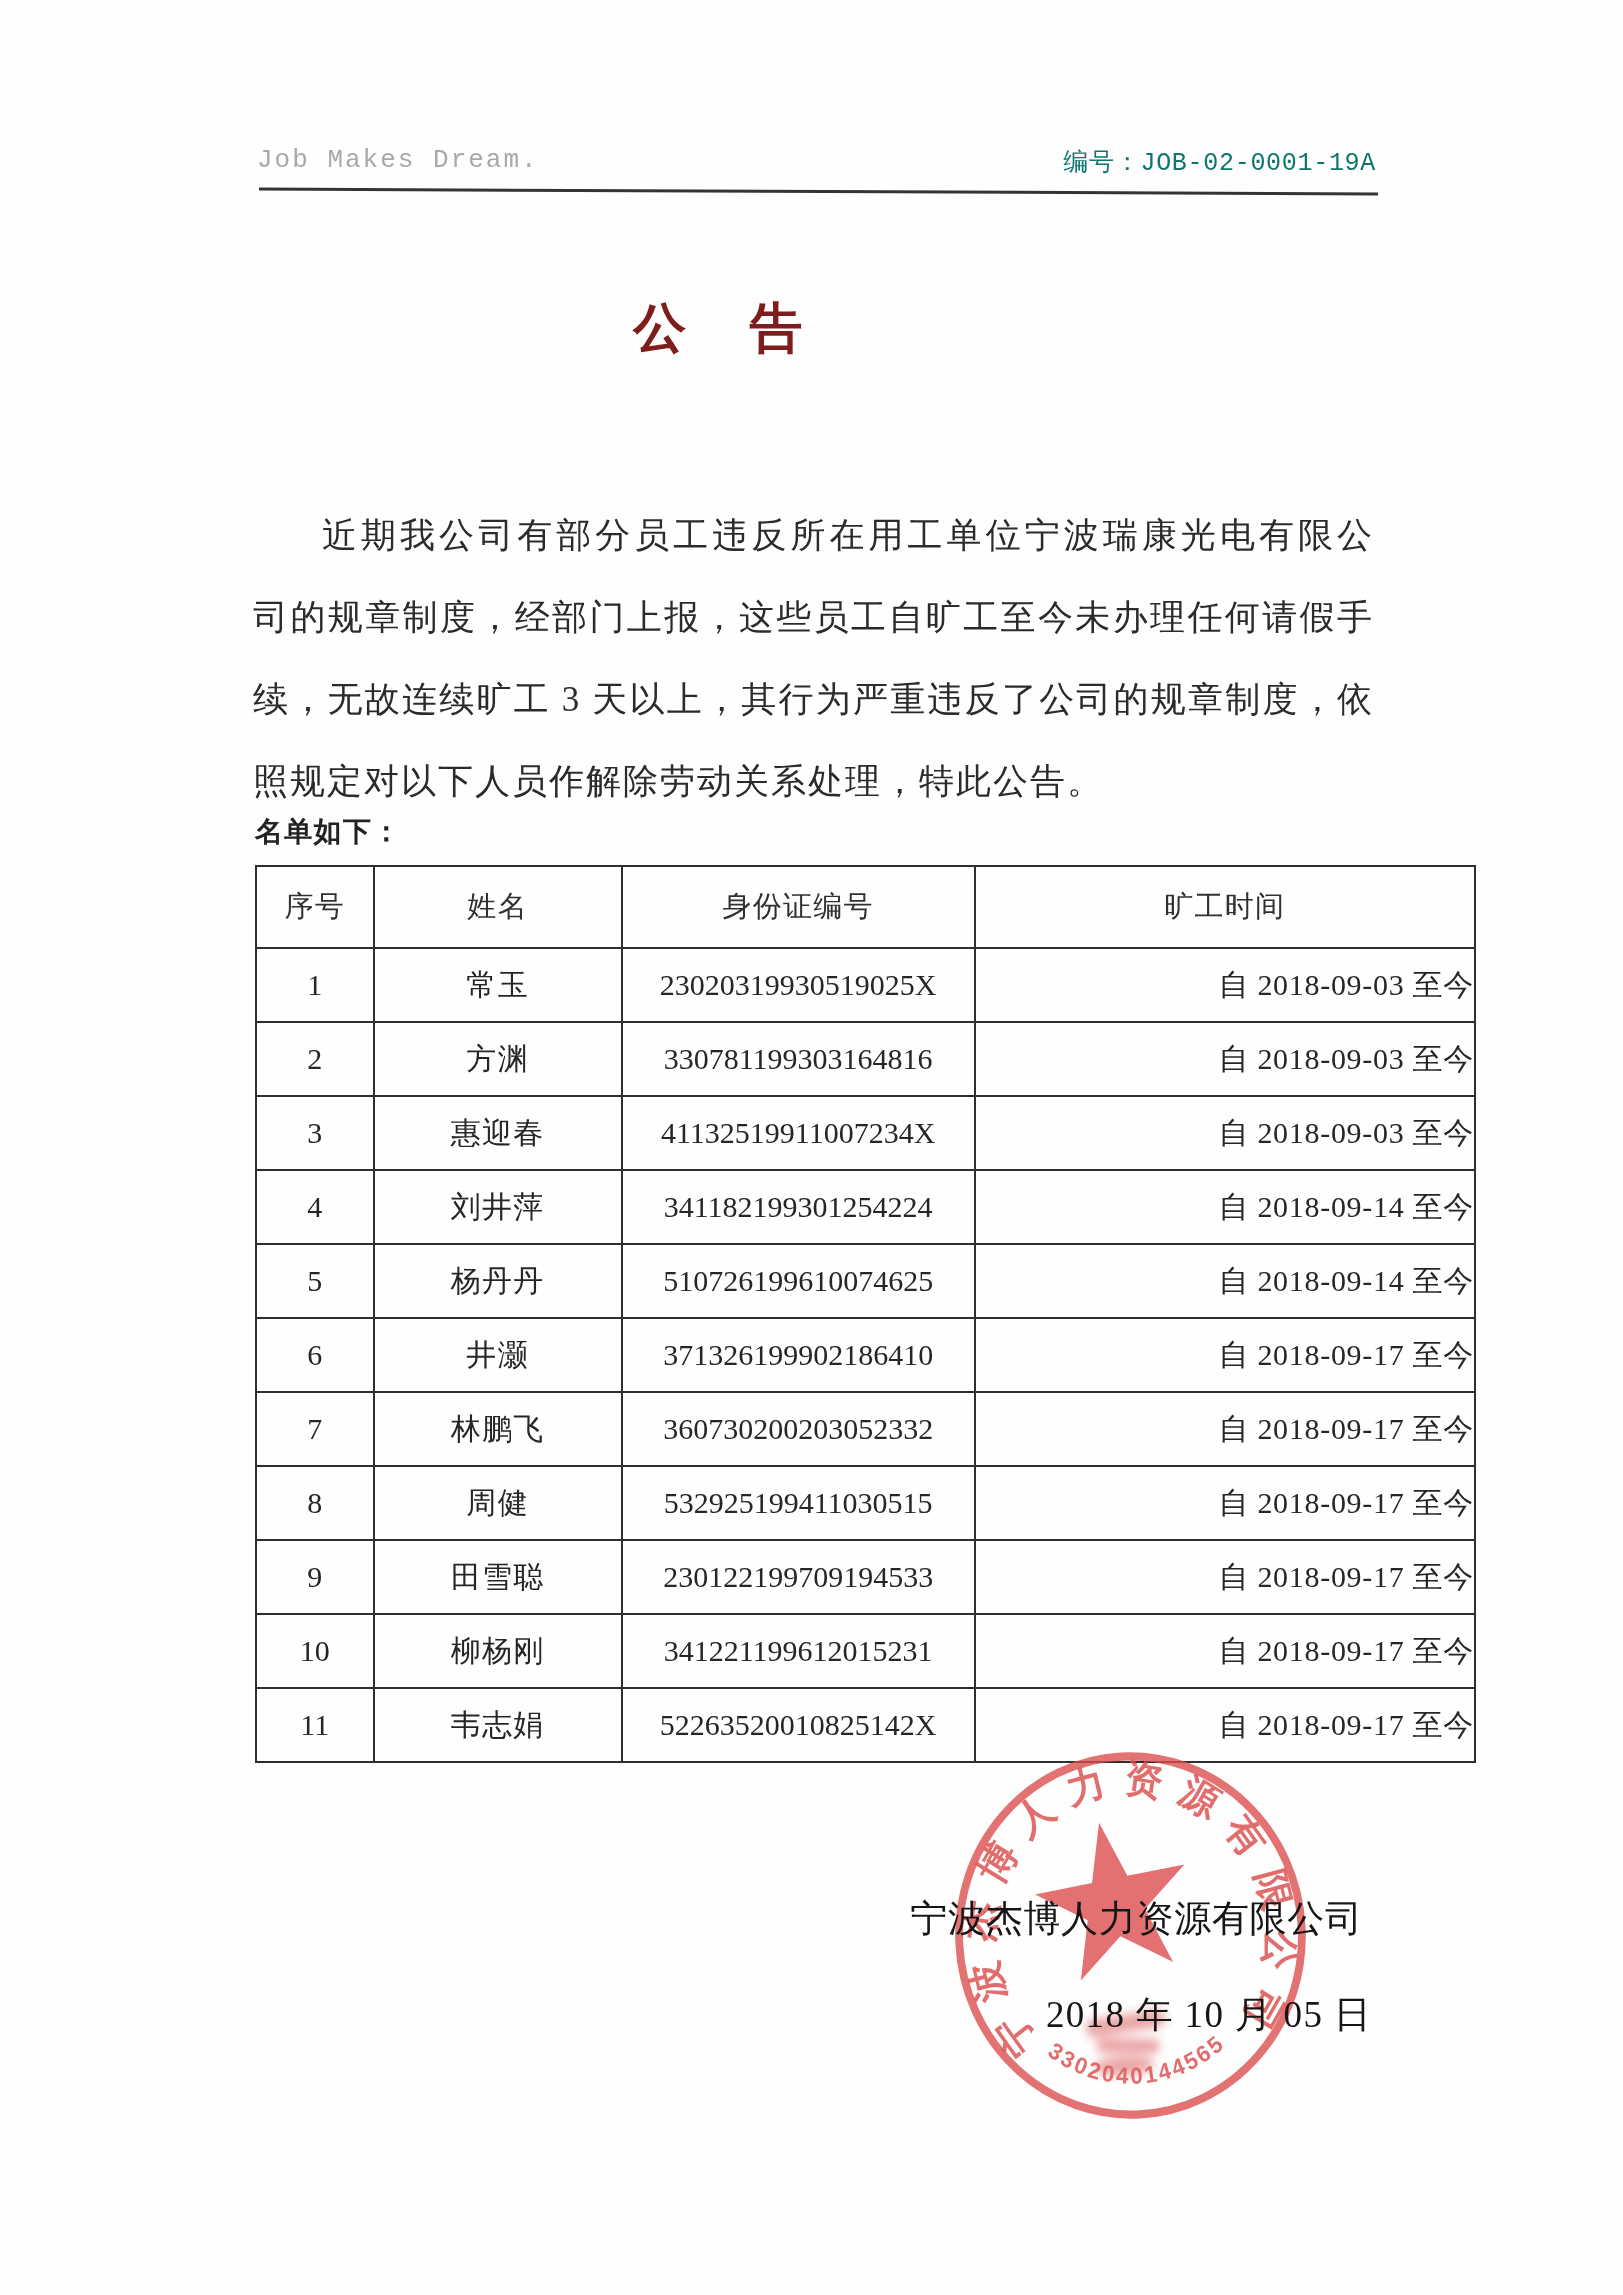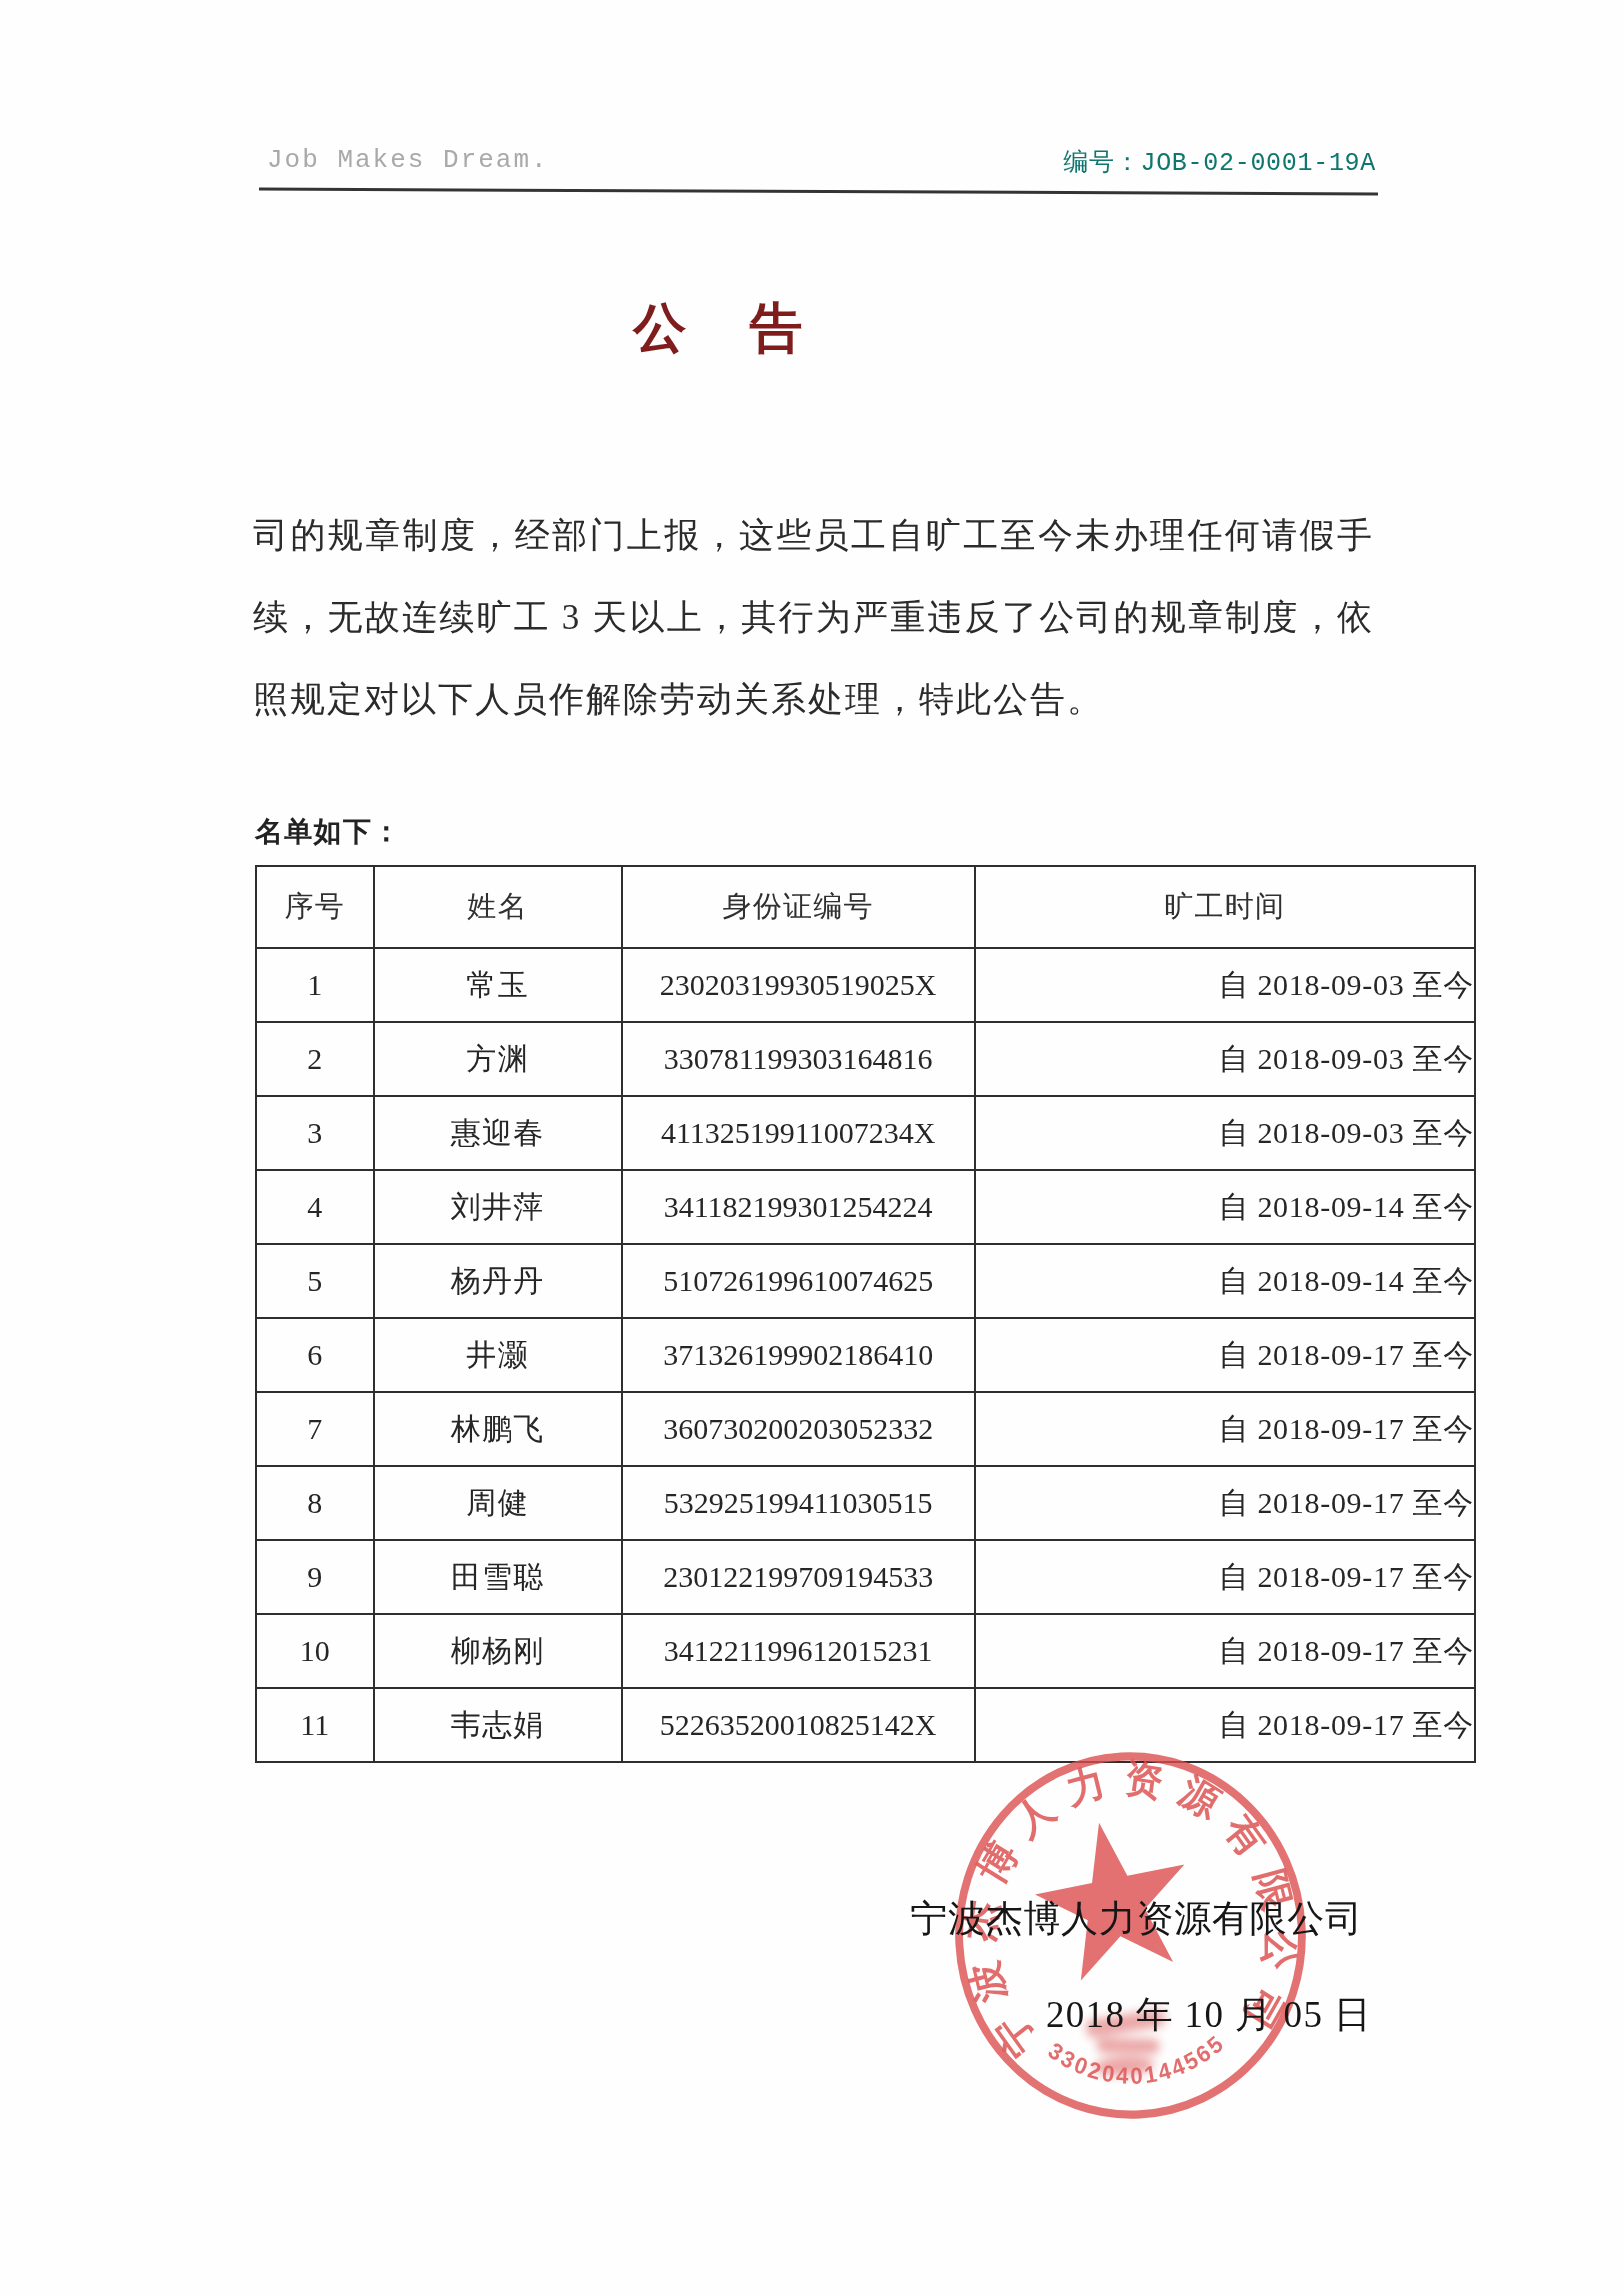--- a/index.html
+++ b/index.html
@@ -6,21 +6,21 @@
   .page{
     position:relative;
     width:1623px;height:2295px;
     background:#fefefe;
     overflow:hidden;
     font-family:"Liberation Serif","DejaVu Serif",serif;
     color:#262626;
   }
   
   .hdr-slogan{
-    position:absolute;left:267px;top:145px;
+    position:absolute;left:257px;top:145px;
     font-family:"Liberation Mono","DejaVu Sans Mono",monospace;
     font-size:26px;letter-spacing:2px;color:#a9a9a9;
   }
   .hdr-docno{
     position:absolute;right:247px;top:145px;
     font-family:"Liberation Mono","DejaVu Sans Mono",monospace;
     font-size:25px;letter-spacing:0.7px;color:#0f766e;
   }
   .hdr-rule{
     position:absolute;left:259px;top:190px;width:1119px;height:3.3px;
@@ -96,20 +96,21 @@
 
 <div class="page">
 
   <div class="hdr-slogan">Job Makes Dream.</div>
   <div class="hdr-docno">编号：JOB-02-0001-19A</div>
   <div class="hdr-rule"></div>
 
   <div class="doc-title">公　告</div>
 
   <div class="body-block">
+    <div class="body-line first">近期我公司有部分员工违反所在用工单位宁波瑞康光电有限公</div>
     <div class="body-line">司的规章制度，经部门上报，这些员工自旷工至今未办理任何请假手</div>
     <div class="body-line">续，无故连续旷工 3 天以上，其行为严重违反了公司的规章制度，依</div>
     <div class="body-line last">照规定对以下人员作解除劳动关系处理，特此公告。</div>
   </div>
 
   <div class="list-label">名单如下：</div>
 
   <table class="roster">
     <colgroup>
         <col class="c-no">

